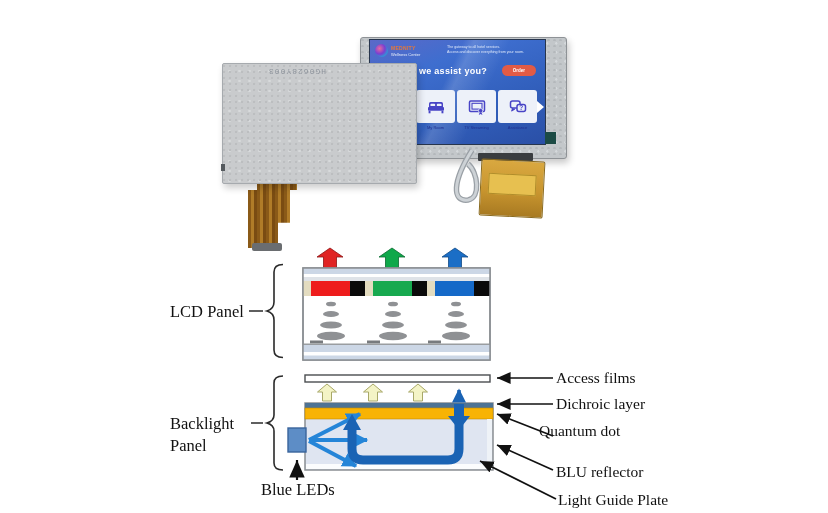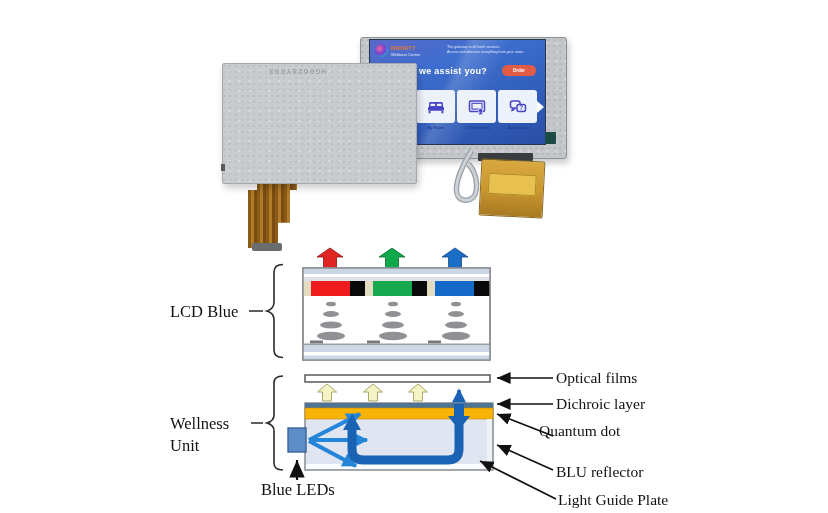--- a/index.html
+++ b/index.html
@@ -244,22 +244,22 @@
 
     <g stroke="#111" stroke-width="1.7">
       <line x1="553" y1="378" x2="497" y2="378" marker-end="url(#mBlack)"></line>
       <line x1="553" y1="404" x2="497" y2="404" marker-end="url(#mBlack)"></line>
       <line x1="553" y1="436" x2="497" y2="414" marker-end="url(#mBlack)"></line>
       <line x1="553" y1="470" x2="497" y2="445" marker-end="url(#mBlack)"></line>
       <line x1="556" y1="499" x2="480" y2="461" marker-end="url(#mBlack)"></line>
     </g>
   </svg>
 
-  <div class="serif-label lab-16" style="left:170px;top:302px;">LCD Blue</div>
-  <div class="serif-label lab-16" style="left:170px;top:413px;width:84px;line-height:22px;">Wellness Unit</div>
+  <div class="serif-label lab-16" style="left:170px;top:302px;">LCD Panel</div>
+  <div class="serif-label lab-16" style="left:170px;top:413px;width:84px;line-height:22px;">Backlight Panel</div>
   <div class="serif-label lab-16" style="left:261px;top:480px;">Blue LEDs</div>
 
-  <div class="serif-label lab-15" style="left:556px;top:369px;">Optical films</div>
+  <div class="serif-label lab-15" style="left:556px;top:369px;">Access films</div>
   <div class="serif-label lab-15" style="left:556px;top:395px;">Dichroic layer</div>
   <div class="serif-label lab-15" style="left:539px;top:422px;">Quantum dot</div>
   <div class="serif-label lab-15" style="left:556px;top:463px;">BLU reflector</div>
   <div class="serif-label lab-15" style="left:558px;top:491px;">Light Guide Plate</div>
 </div>
 
 </body></html>

